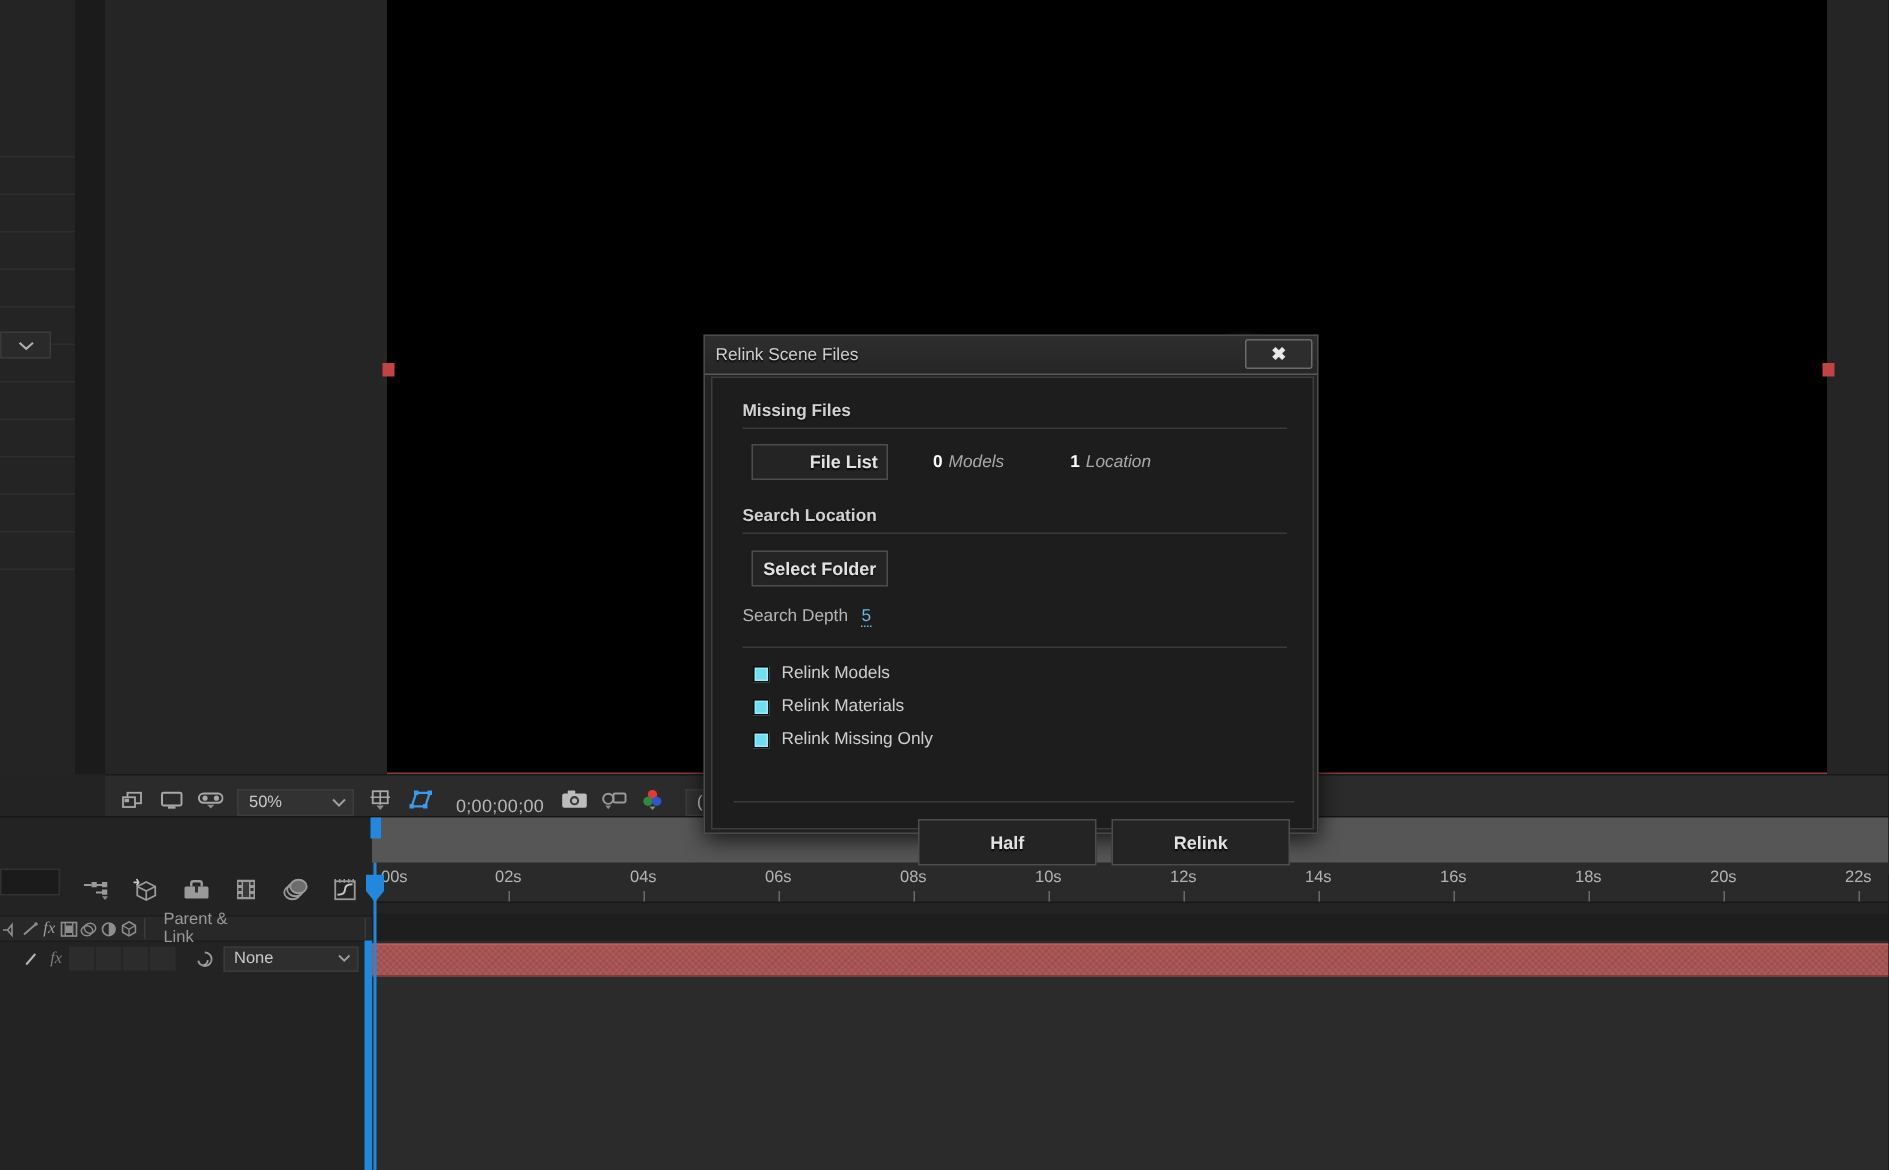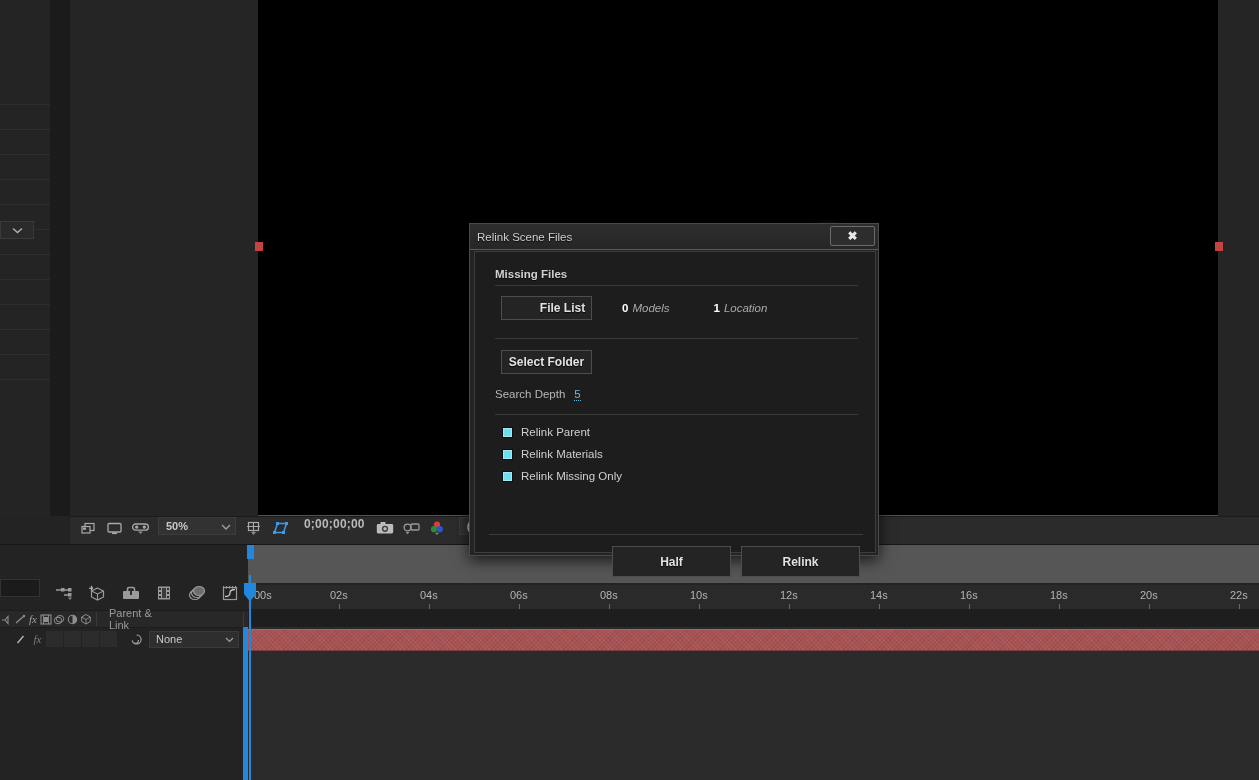--- a/index.html
+++ b/index.html
@@ -76,24 +76,23 @@
   }
   #handle-left  { left: 185px; top: 242px; }
   #handle-right { left: 1145px; top: 242px; }
 
   
   #viewer-toolbar {
     position: absolute; left: 70px; top: 516px;
     width: 1189px; height: 28px;
     background: #2b2b2b;
     border-top: 1px solid #1a1a1a;
-    display: flex; align-items: flex-start;
+    display: flex; align-items: flex-end;
     padding-left: 6px;
     box-sizing: border-box;
-    font-weight: bold;
   }
   .tb-icon {
     width: 24px; height: 22px;
     display: flex; align-items: center; justify-content: center;
     margin-right: 2px;
   }
   .zoom-select {
     display: flex; align-items: center;
     height: 18px; margin: 0 6px 0 4px;
     padding: 0 4px 0 7px;
@@ -190,21 +189,21 @@
   }
   #parent-dd span { color: #c9c9c9; font-size: 11px; }
 
   
   #ruler-top {
     position: absolute; left: 248px; top: 0;
     width: 1011px; height: 38px;
     background: #565656;
   }
   #ruler-strip {
-    position: absolute; left: 248px; top: 40px;
+    position: absolute; left: 248px; top: 30px;
     width: 1011px; height: 26px;
     background: #2a2a2a;
     border-bottom: 1px solid #171717;
   }
   .tick-label {
     position: absolute; top: 4px;
     color: #b4b4b4; font-size: 11px;
   }
   .tick-mark {
     position: absolute; top: 19px;
@@ -652,39 +651,40 @@
           <span class="count-num">0</span>
           <span class="count-lbl">Models</span>
         </div>
         <div style="display:flex; align-items:baseline; margin-left:44px;">
           <span class="count-num">1</span>
           <span class="count-lbl">Location</span>
         </div>
       </div>
 
       <div style="height:18px"></div>
+      <div class="dlg-section-title">Search Location</div>
       <div class="dlg-rule"></div>
 
       <div style="margin:11px 0 0 26px;">
         <div class="dlg-btn" id="select-folder-btn">Select Folder</div>
       </div>
 
       <div style="height:14px"></div>
       <div id="depth-row">
         <span id="depth-label">Search Depth</span>
         <span id="depth-value">5</span>
       </div>
 
       <div style="height:13px"></div>
       <div class="dlg-rule"></div>
 
       <div style="height:6px"></div>
       <div class="cb-row">
         <span class="cb-box"></span>
-        <span class="cb-label">Relink Parent</span>
+        <span class="cb-label">Relink Models</span>
       </div>
       <div class="cb-row">
         <span class="cb-box"></span>
         <span class="cb-label">Relink Materials</span>
       </div>
       <div class="cb-row">
         <span class="cb-box"></span>
         <span class="cb-label">Relink Missing Only</span>
       </div>
 

